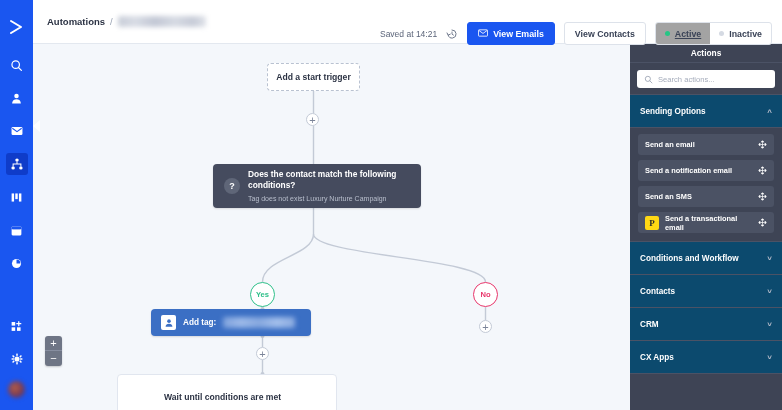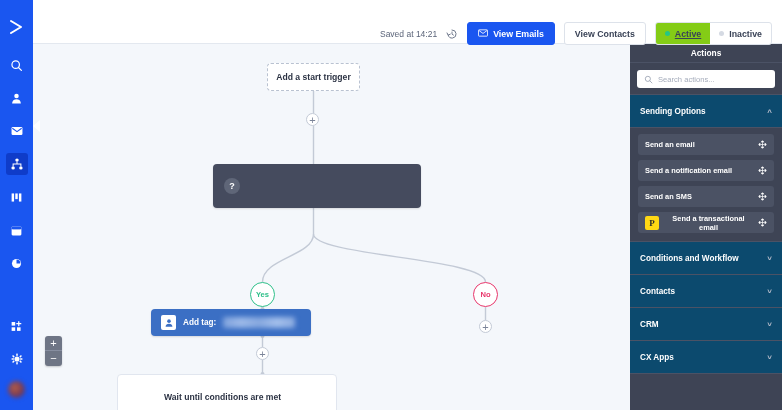--- a/index.html
+++ b/index.html
@@ -86,21 +86,21 @@
   .seg {
     display: flex; align-items: center;
     height: 23px; border: 1px solid #dde2ea; border-radius: 3px;
     overflow: hidden; background: #fff;
   }
   .seg-item {
     height: 100%; display: flex; align-items: center; gap: 5px;
     padding: 0 9px; font-size: 8.8px; font-weight: bold; color: #3a4357;
     cursor: pointer;
   }
-  .seg-item.on { background: #84cc16; text-decoration: underline; }
+  .seg-item.on { background: #a3a3a3; text-decoration: underline; }
   .dot { width: 5px; height: 5px; border-radius: 50%; display: inline-block; }
   .dot-green { background: #25c685; }
   .dot-grey  { background: #d5dae3; }
 
   
   #canvas {
     position: absolute; left: 33px; top: 44px;
     width: 597px; height: 366px;
     background: #f4f7fb;
     overflow: hidden;
@@ -230,21 +230,21 @@
   }
   .rp-search input::placeholder { color: #a5acbb; }
   .rp-section {
     height: 20px; display: flex; align-items: center;
     padding: 16px 10px;
     font-size: 8.2px; font-weight: bold; color: #ffffff;
     border-top: 1px solid #4b5265; border-bottom: 1px solid #4b5265;
     background: #0c4a6e; cursor: pointer;
   }
   .rp-section .chev { margin-left: auto; color: #b7bdcb; font-size: 8px; }
-  .rp-items { padding: 6px 8px 2px 8px; display: flex; flex-direction: column; gap: 5px; text-align: center; }
+  .rp-items { padding: 6px 8px 2px 8px; display: flex; flex-direction: column; gap: 5px; }
   .rp-item {
     height: 21px; background: #4b5264; border-radius: 3px;
     display: flex; align-items: center; gap: 6px;
     padding: 0 7px; cursor: grab;
   }
   .rp-item-label { font-size: 7.4px; font-weight: bold; color: #ffffff; }
   .rp-item .grip { margin-left: auto; color: #ffffff; display: flex; align-items: center; }
   .p-badge {
     width: 14px; height: 14px; border-radius: 2px;
     background: #ffd814; color: #2c2c2c;
@@ -348,20 +348,25 @@
           </g>
         </svg>
     </div>
 
     <div class="rail-avatar"></div>
   </div>
   <div class="rail-edge-arrow"></div>
 
   <div id="topbar">
 
+    <div id="breadcrumb">
+      <span>Automations</span>
+      <span class="crumb-sep">/</span>
+      <span class="crumb-redacted"></span>
+    </div>
 
     <div class="topbar-right">
       <span class="saved-text">Saved at 14:21</span>
 
       <span class="hist-ic">
         <svg width="12" height="12" viewBox="0 0 16 16">
             <path d="M8 2.6 A5.4 5.4 0 1 1 2.8 9.4" fill="none" stroke="#6b7488" stroke-width="1.3" stroke-linecap="round"></path>
             <polyline points="1.4,6.6 2.9,9.6 5.7,8.2" fill="none" stroke="#6b7488" stroke-width="1.3" stroke-linecap="round" stroke-linejoin="round"></polyline>
             <path d="M8 5.3 V8.2 L10 9.5" fill="none" stroke="#6b7488" stroke-width="1.2" stroke-linecap="round"></path>
           </svg>
@@ -426,20 +431,24 @@
     </svg>
 
     <div class="node start-node">
       <span>Add a start trigger</span>
     </div>
 
     <div class="node plus plus-1">+</div>
 
     <div class="node cond-node">
       <div class="cond-qmark">?</div>
+      <div>
+        <div class="cond-title">Does the contact match the following conditions?</div>
+        <div class="cond-sub">Tag does not exist Luxury Nurture Campaign</div>
+      </div>
     </div>
 
     <div class="node branch-badge badge-yes">Yes</div>
     <div class="node branch-badge badge-no">No</div>
 
     <div class="node plus plus-2">+</div>
     <div class="node plus plus-3">+</div>
 
     <div class="node tag-node">
       <span class="tag-ic">

